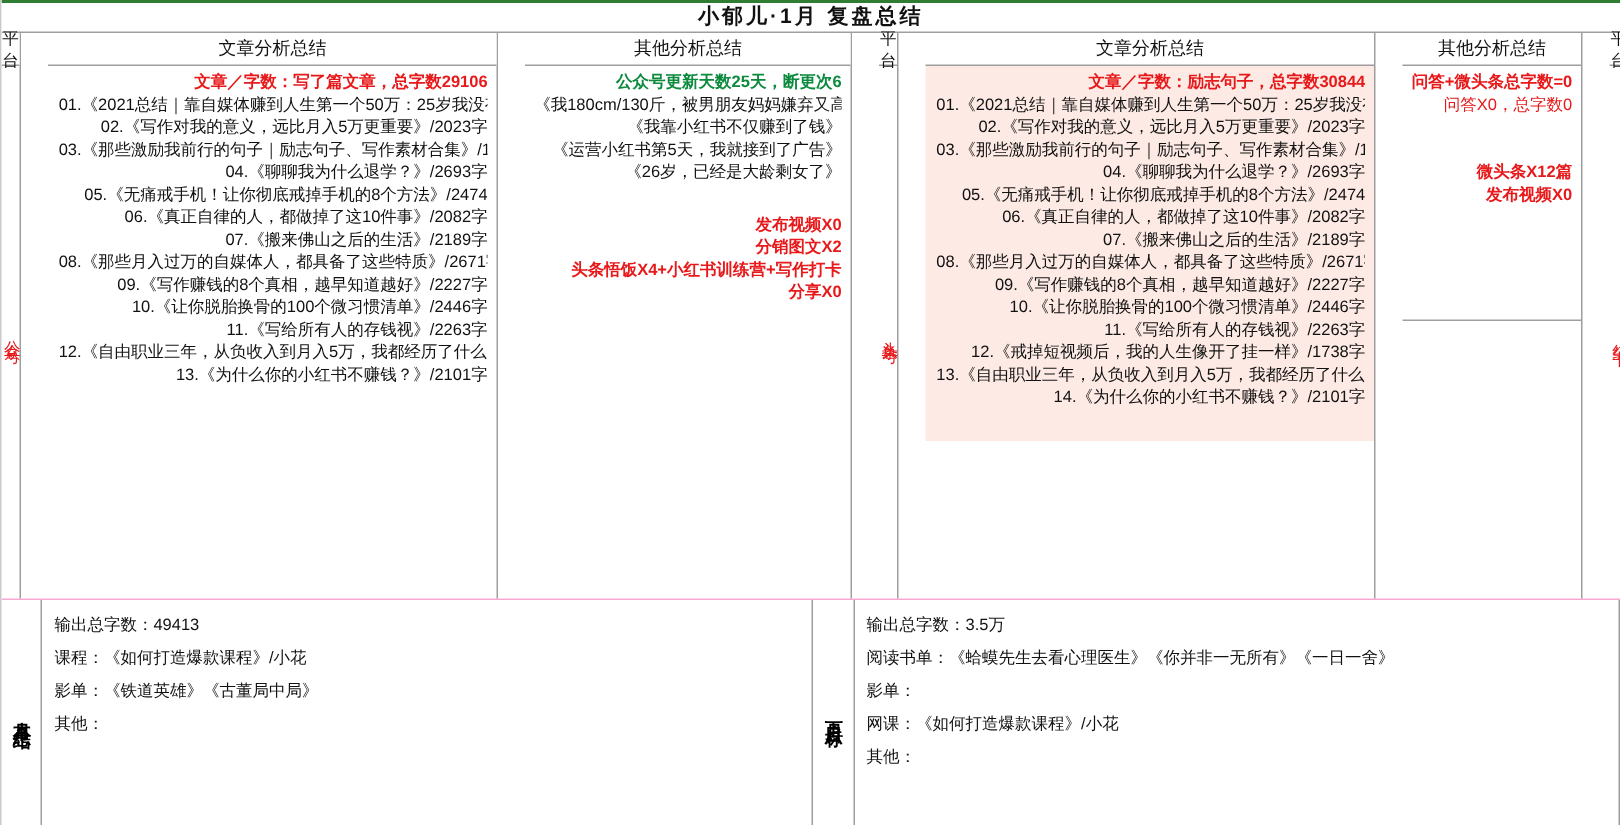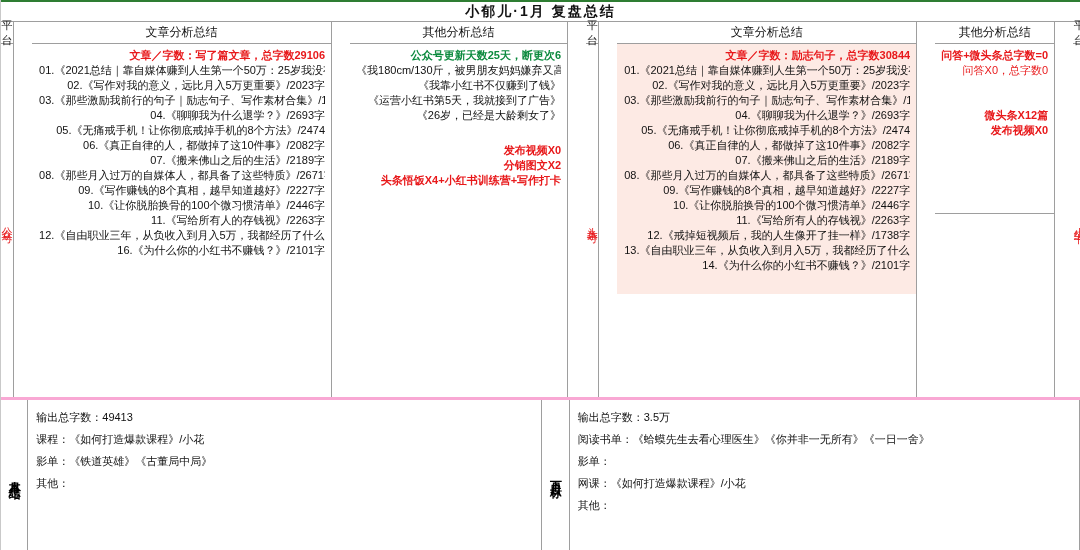--- a/index.html
+++ b/index.html
@@ -15,36 +15,36 @@
     overflow: hidden;
     background: #ffffff;
     border-left: 1px solid #c9c9c9;
   }
   
   .title-bar {
     height: 22px;
     border-top: 2px solid #2e7d32;
     border-bottom: 1px solid #9e9e9e;
     display: flex;
-    align-items: center;
+    align-items: flex-start;
     justify-content: center;
     background: #ffffff;
   }
   .title-bar .t {
     font-size: 14px;
     font-weight: bold;
     letter-spacing: 2px;
     color: #111;
   }
   
   .grid {
     display: flex;
     width: 100%;
     height: 378px;
-    border-bottom: 3px solid #f9a8d4;
+    border-bottom: 1px solid #f9a8d4;
     gap: 18px;
   }
   .col { border-right: 1px solid #9e9e9e; height: 100%; }
   .col-plat {
     width: 28px;
     display: flex; align-items: center; justify-content: center;
     text-align: center;
   }
   .vert {
     writing-mode: vertical-rl;
@@ -147,37 +147,38 @@
         <div class="line">03.《那些激励我前行的句子｜励志句子、写作素材合集》/1639字</div>
         <div class="line">04.《聊聊我为什么退学？》/2693字</div>
         <div class="line">05.《无痛戒手机！让你彻底戒掉手机的8个方法》/2474</div>
         <div class="line">06.《真正自律的人，都做掉了这10件事》/2082字</div>
         <div class="line">07.《搬来佛山之后的生活》/2189字</div>
         <div class="line">08.《那些月入过万的自媒体人，都具备了这些特质》/2671字</div>
         <div class="line">09.《写作赚钱的8个真相，越早知道越好》/2227字</div>
         <div class="line">10.《让你脱胎换骨的100个微习惯清单》/2446字</div>
         <div class="line">11.《写给所有人的存钱视》/2263字</div>
         <div class="line">12.《自由职业三年，从负收入到月入5万，我都经历了什么？》/2524字</div>
-        <div class="line">16.《为什么你的小红书不赚钱？》/2101字</div>
+        <div class="line">13.《为什么你的小红书不赚钱？》/2101字</div>
       </div>
     </div>
 
     <div class="col c-gzh-other" style="display:block">
       <div class="hdr">其他分析总结</div>
       <div class="body">
         <div class="line green">公众号更新天数25天，断更次6</div>
         <div class="line">《我180cm/130斤，被男朋友妈妈嫌弃又高又壮》</div>
         <div class="line">《我靠小红书不仅赚到了钱》</div>
         <div class="line">《运营小红书第5天，我就接到了广告》</div>
         <div class="line">《26岁，已经是大龄剩女了》</div>
         <div class="spacer"></div>
         <div class="spacer"></div>
         <div class="line redb">发布视频X0</div>
         <div class="line redb">分销图文X2</div>
         <div class="line redb">头条悟饭X4+小红书训练营+写作打卡</div>
+        <div class="line redb">分享X0</div>
       </div>
     </div>
 
     <div class="col col-plat c-tt-label" style="display:block">
       <div class="hdr plat-hdr">平台</div>
       <div style="height:356px;display:flex;align-items:center;justify-content:center;">
         <span class="vert red">头条号</span>
       </div>
     </div>
 

